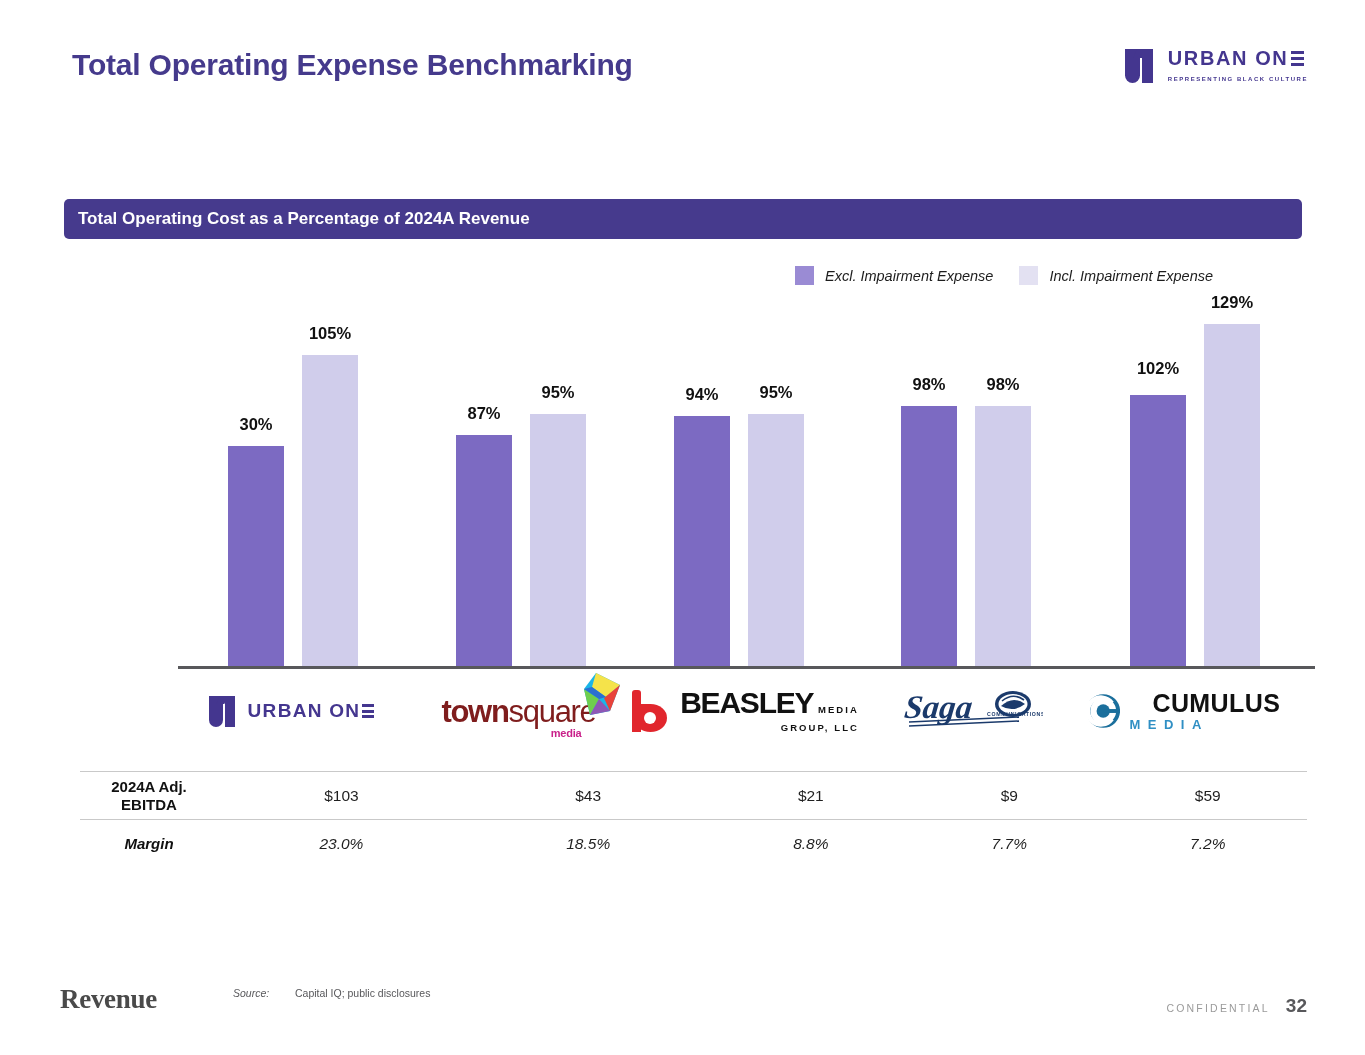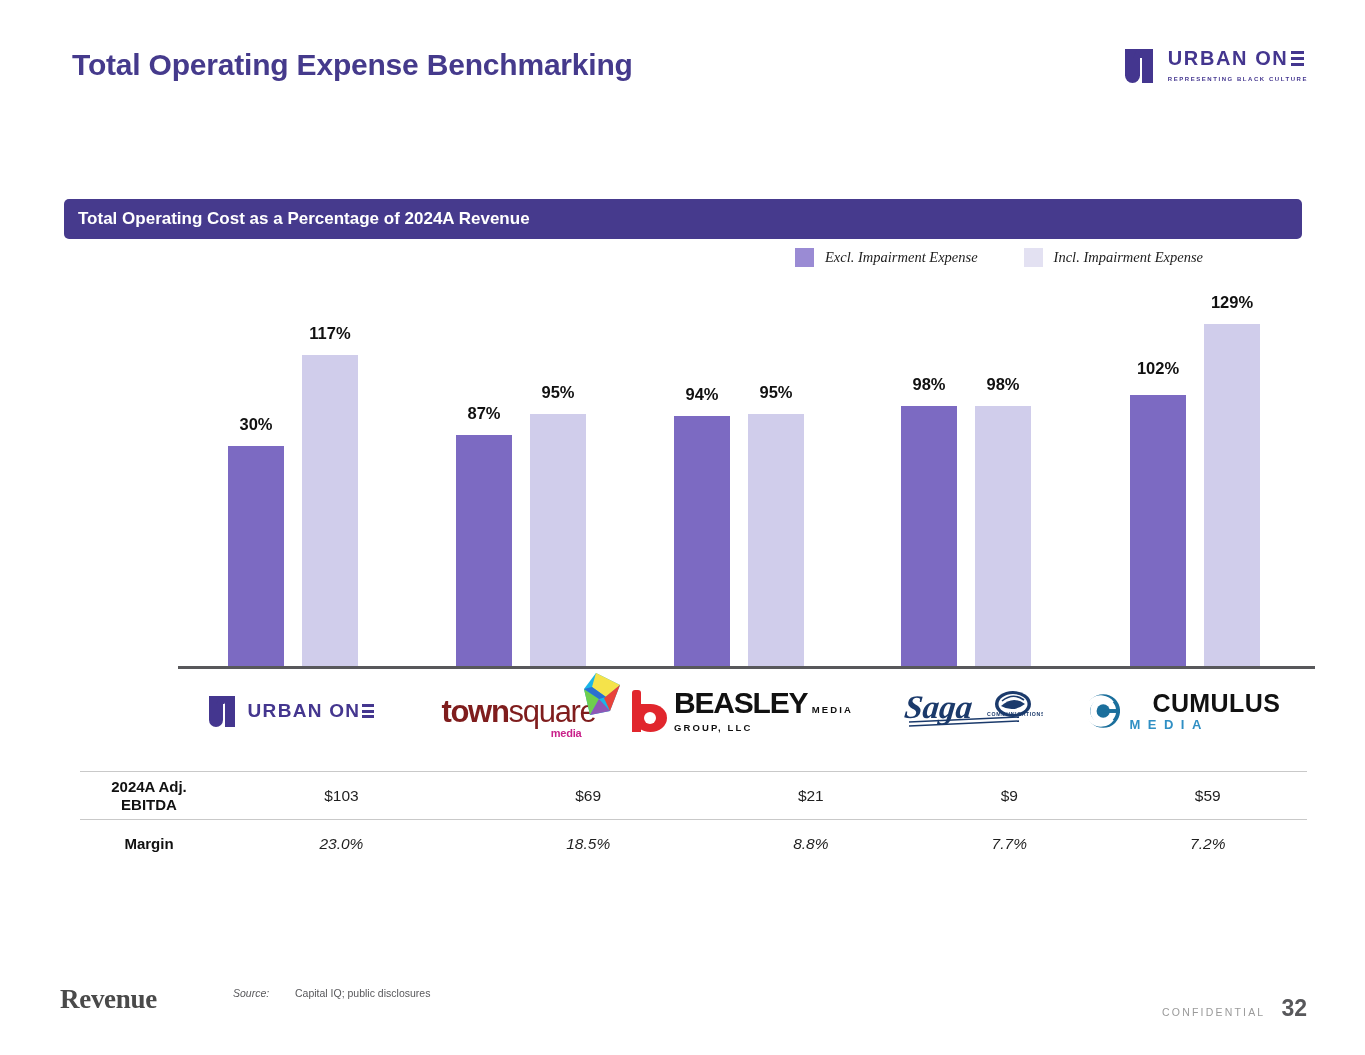--- a/index.html
+++ b/index.html
@@ -87,24 +87,23 @@
   }
   #section-banner .banner-text {
     color: #ffffff;
     font-size: 17px; font-weight: bold;
     padding-left: 14px;
   }
 
   
   #chart-legend {
     position: absolute;
-    left: 795px; top: 248px;
-    display: flex; align-items: center; gap: 46px;
+    left: 795px; top: 266px;
+    display: flex; align-items: center; gap: 26px;
     font-size: 14.5px;
-    font-family: Liberation Serif, serif;
   }
   .legend-entry { display: flex; align-items: center; gap: 11px; }
   .legend-swatch { width: 19px; height: 19px; flex: 0 0 auto; }
   .legend-label { font-style: italic; color: #1d1d1d; }
 
   
   #chart-area {
     position: absolute;
     left: 0; top: 0;
     width: 1365px; height: 1055px;
@@ -162,21 +161,21 @@
     position: absolute; right: 14px; bottom: -12px;
     font-size: 11px; font-weight: bold; color: #c9208a;
     letter-spacing: -0.2px;
   }
   .ts-prism {
     position: absolute; right: -26px; bottom: 4px;
     width: 56px; height: 52px;
   }
 
   
-  .bz-wrap { display: flex; align-items: center; gap: 5px; }
+  .bz-wrap { display: flex; align-items: center; gap: 5px; text-align: right; }
   .bz-mark {
     position: relative; width: 37px; height: 42px; flex: 0 0 auto;
   }
   .bz-mark .stem {
     position: absolute; left: 0; top: 0; width: 9px; height: 42px;
     background: #e1262d; border-radius: 3px 3px 0 0;
   }
   .bz-mark .bowl {
     position: absolute; left: 2px; top: 14px;
     width: 33px; height: 28px; border-radius: 0 50% 50% 50%;
@@ -220,21 +219,21 @@
   #data-table table { border-collapse: collapse; width: 100%; }
   #data-table td { padding: 0; vertical-align: middle; }
   #data-table tr { height: 48px; }
   #data-table tr.with-rule td { border-top: 1px solid #c9c9c9; }
   .row-label {
     width: 138px;
     text-align: center;
     font-size: 15px; font-weight: bold; color: #111111;
     line-height: 1.18;
   }
-  .row-label.italic { }
+  .row-label.italic { font-style: italic; }
   .cell-val {
     text-align: center;
     font-size: 15.5px; color: #1f1f1f;
   }
   .cell-val.italic { font-style: italic; }
 
   
   #footer-brand {
     position: absolute;
     left: 60px; top: 984px;
@@ -252,21 +251,21 @@
   #footer-source .src-key { width: 62px; font-style: italic; }
   #footer-right {
     position: absolute;
     right: 58px; top: 995px;
     display: flex; align-items: baseline; gap: 16px; text-align: right;
   }
   #footer-right .conf {
     font-size: 10.5px; color: #9a9a9a; letter-spacing: 2.2px;
   }
   #footer-right .pageno {
-    font-size: 23px; font-weight: bold; color: #58585b;
+    font-size: 19px; font-weight: bold; color: #58585b;
   }
 </style>
 </head>
 <body>
 
 <div id="slide-title">Total Operating Expense Benchmarking</div>
 
 <div id="header-logo">
   <span class="u1mark">
     <span class="u-stroke"></span>
@@ -299,21 +298,21 @@
     <span class="legend-swatch" style="background: rgb(227, 225, 242);"></span>
     <span class="legend-label">Incl. Impairment Expense</span>
   </div>
 </div>
 
 <div id="chart-area">
   <div id="chart-bars">
       <div class="bar" style="left: 228px; top: 445.635px; width: 56px; height: 220.365px; background: rgb(124, 106, 194);"></div>
       <div class="bar-label" style="left: 214px; top: 414.635px; width: 84px;">30%</div>
       <div class="bar" style="left: 302px; top: 355.365px; width: 56px; height: 310.635px; background: rgb(208, 205, 235);"></div>
-      <div class="bar-label" style="left: 288px; top: 324.365px; width: 84px;">117%</div>
+      <div class="bar-label" style="left: 288px; top: 324.365px; width: 84px;">105%</div>
       <div class="bar" style="left: 456px; top: 435.015px; width: 56px; height: 230.985px; background: rgb(124, 106, 194);"></div>
       <div class="bar-label" style="left: 442px; top: 404.015px; width: 84px;">87%</div>
       <div class="bar" style="left: 530px; top: 413.775px; width: 56px; height: 252.225px; background: rgb(208, 205, 235);"></div>
       <div class="bar-label" style="left: 516px; top: 382.775px; width: 84px;">95%</div>
       <div class="bar" style="left: 674px; top: 416.43px; width: 56px; height: 249.57px; background: rgb(124, 106, 194);"></div>
       <div class="bar-label" style="left: 660px; top: 385.43px; width: 84px;">94%</div>
       <div class="bar" style="left: 748px; top: 413.775px; width: 56px; height: 252.225px; background: rgb(208, 205, 235);"></div>
       <div class="bar-label" style="left: 734px; top: 382.775px; width: 84px;">95%</div>
       <div class="bar" style="left: 901px; top: 405.81px; width: 56px; height: 260.19px; background: rgb(124, 106, 194);"></div>
       <div class="bar-label" style="left: 887px; top: 374.81px; width: 84px;">98%</div>
@@ -407,21 +406,21 @@
     </span>
   </span>
 </div>
 
 <div id="data-table">
   <table>
     <tbody id="table-body">
         <tr class="with-rule">
           <td class="row-label">2024A Adj.<br>EBITDA</td>
           <td class="cell-val">$103</td>
-          <td class="cell-val">$69</td>
+          <td class="cell-val">$43</td>
           <td class="cell-val">$21</td>
           <td class="cell-val">$9</td>
           <td class="cell-val">$59</td>
         </tr>
         <tr class="with-rule">
           <td class="row-label italic">Margin</td>
           <td class="cell-val italic">23.0%</td>
           <td class="cell-val italic">18.5%</td>
           <td class="cell-val italic">8.8%</td>
           <td class="cell-val italic">7.7%</td>

